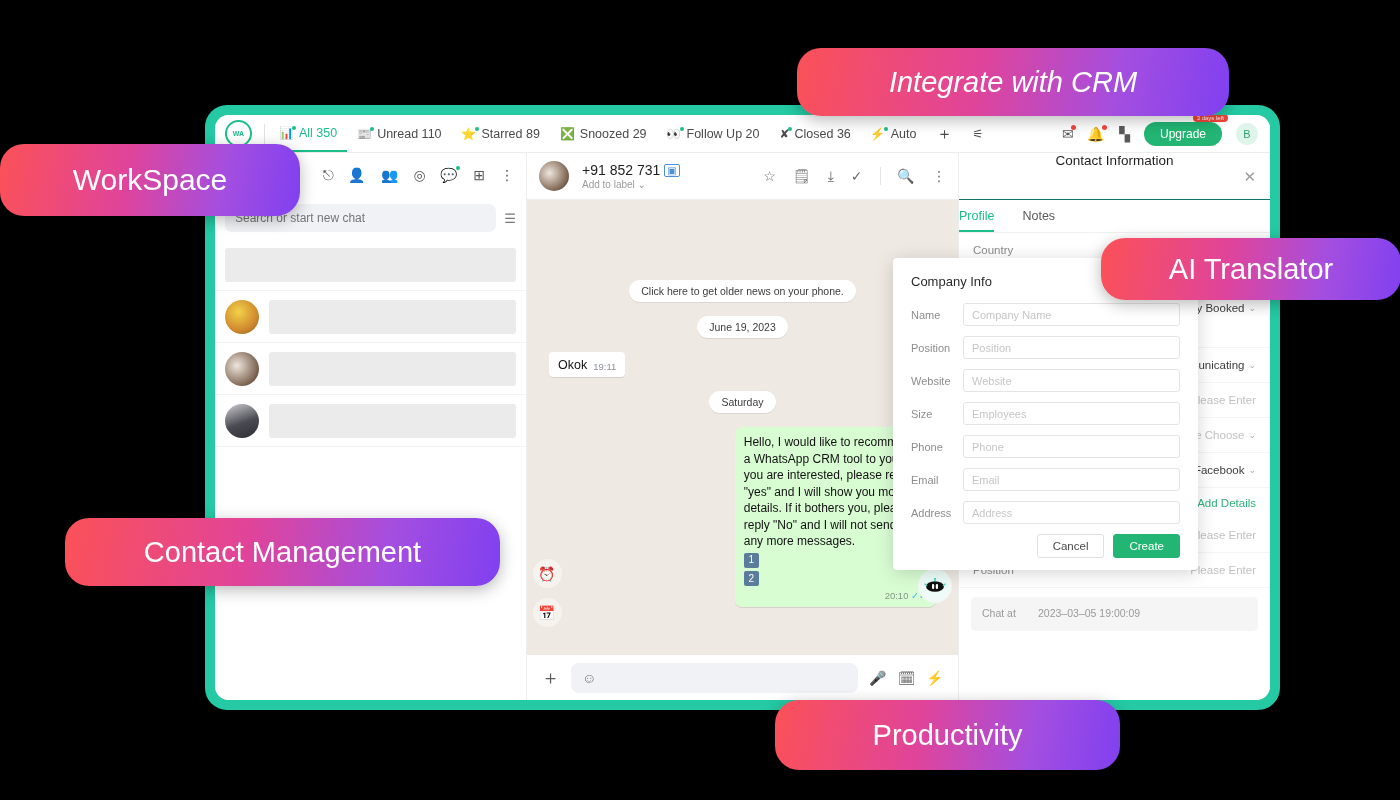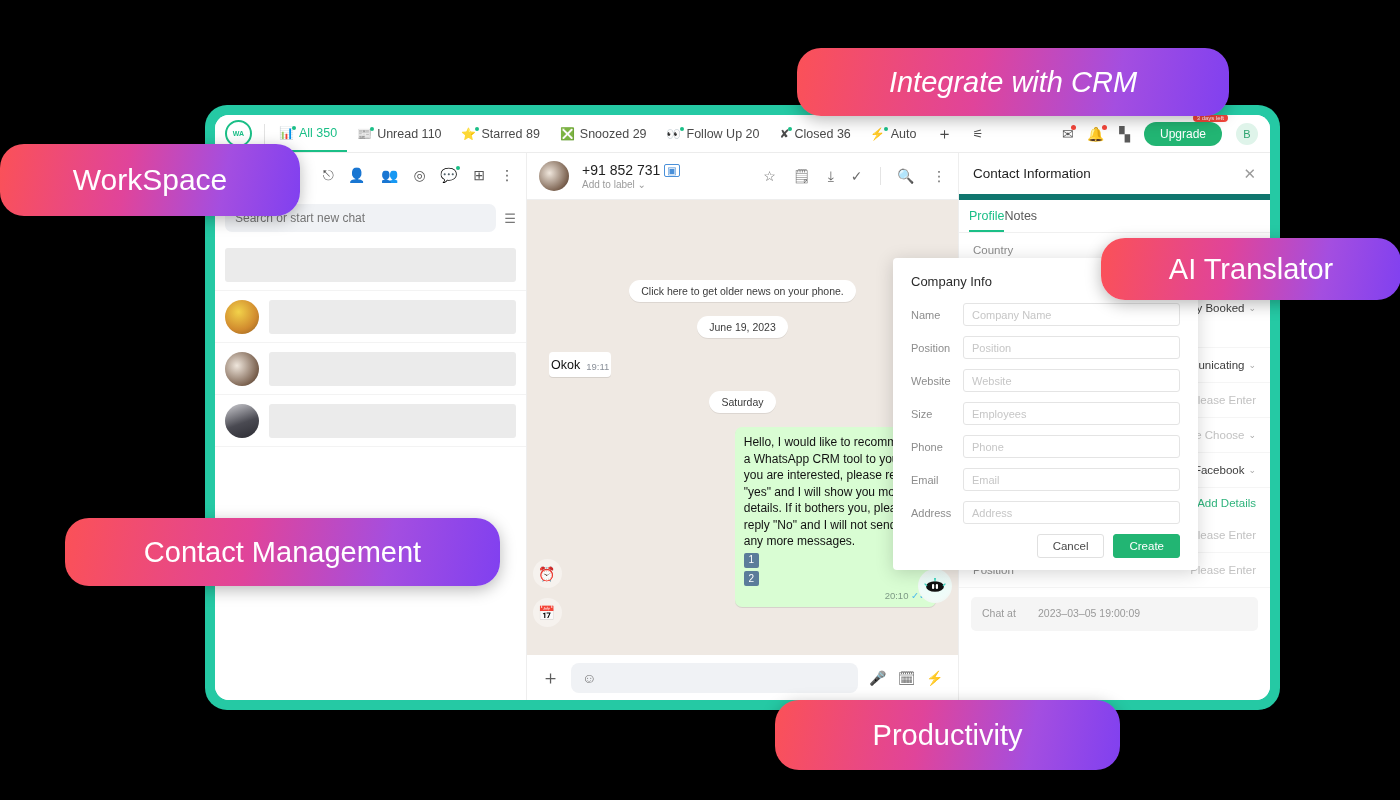--- a/index.html
+++ b/index.html
@@ -137,21 +137,21 @@
   #chat-body {
     flex: 1; background: #efe9e3; position: relative;
     padding: 12px 22px; overflow: hidden;
   }
   .sys-pill {
     background: #fff; border-radius: 11px; font-size: 10.5px; color: #3b3b3b;
     padding: 5px 12px; width: fit-content; margin: 0 auto 14px;
     box-shadow: 0 1px 0.5px rgba(0,0,0,.08);
   }
   .bubble-in {
-    background: #fff; border-radius: 4px; padding: 6px 2px 5px;
+    background: #fff; border-radius: 4px; padding: 6px 9px 5px;
     width: fit-content; max-width: 60%;
     box-shadow: 0 1px 0.5px rgba(0,0,0,.1);
     font-size: 12.5px; color: #111; margin-bottom: 14px;
     display: flex; align-items: flex-end; gap: 6px;
   }
   .bubble-out {
     background: #d9fdd3; border-radius: 7px; padding: 7px 9px 5px;
     width: fit-content; max-width: 52%;
     margin-left: auto; margin-right: 0;
     box-shadow: 0 1px 0.5px rgba(0,0,0,.1);
@@ -190,25 +190,26 @@
   #msg-input {
     border:none; background:transparent; outline:none; flex:1;
     font-size: 12px; color: #222; font-family: inherit;
   }
   .foot-ic { font-size: 14px; color:#5d5d5d; cursor:pointer; }
 
   
   #rpanel { width: 312px; background:#fff; border-left:1px solid #eee; display:flex; flex-direction:column; }
   #rp-head {
     height: 47px; display:flex; align-items:center; padding: 0 14px;
-    border-bottom: 6px solid #0f766e;
+    border-bottom: 1px solid #0f766e;
+    flex-direction: column;
   }
   #rp-title { font-size: 13.5px; color:#1f1f1f; }
   #rp-close { margin-left:auto; font-size: 15px; color:#9b9b9b; cursor:pointer; }
-  #rp-tabs { display:flex; padding: 0 10px; border-bottom:1px solid #f0f0f0; }
+  #rp-tabs { display:flex; gap: 28px; padding: 0 0; border-bottom:1px solid #f0f0f0; }
   .rp-tab { font-size: 12.5px; color:#595959; padding: 9px 0 7px; cursor:pointer; }
   .rp-tab.active { color:#1bbf87; border-bottom: 2px solid #1bbf87; }
   #rp-fields { flex:1; overflow:hidden; }
   .rp-row {
     display:flex; align-items:center; justify-content:space-between;
     padding: 11px 14px; border-bottom: 1px solid #f5f5f5;
     font-size: 11.5px;
   }
   .rp-k { color:#8c8c8c; }
   .rp-v { color:#3d3d3d; display:flex; align-items:center; gap:4px; }

